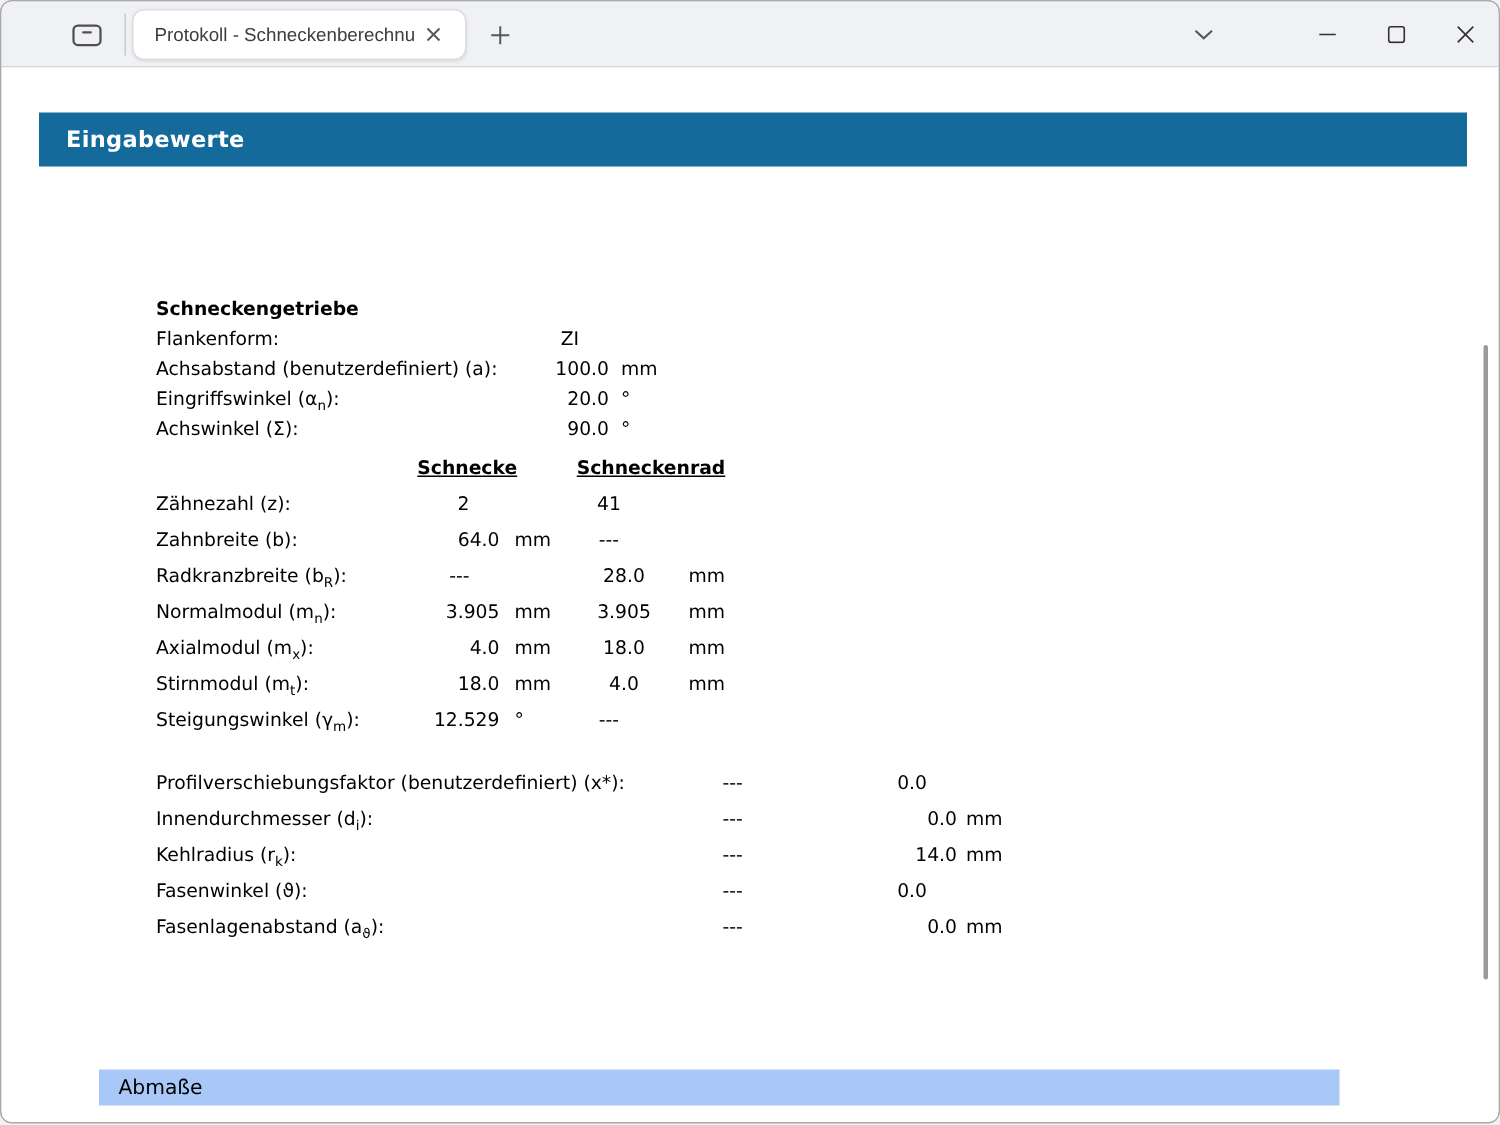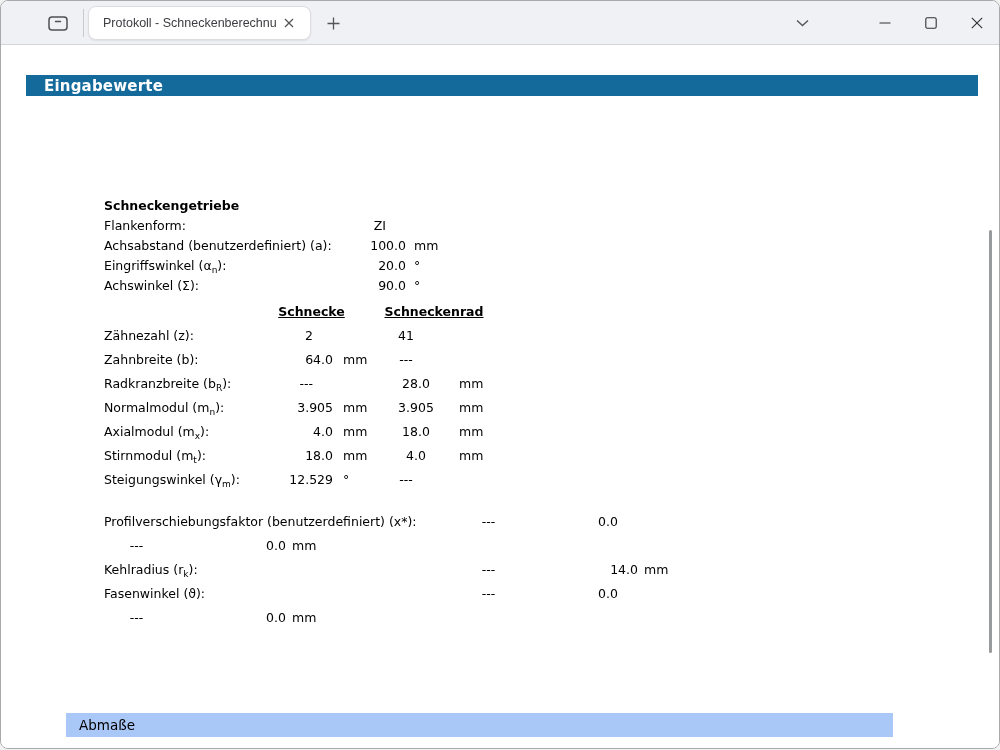--- a/index.html
+++ b/index.html
@@ -39,21 +39,21 @@
   .menu-btn { left:779px; width:44px; }
   .min-btn { left:861px; width:45px; }
   .max-btn { left:907px; width:45px; }
   .close-btn { left:953px; width:46px; }
   .tb-btn svg, .tab-close svg { display:block; }
 
   
   .content { position:relative; width:998px; height:703px; background:#ffffff; }
 
   .h1band {
-    position:absolute; left:25px; top:30px; width:952px; height:21px;
+    position:absolute; left:25px; top:30px; width:952px; height:36px;
     background:#156a9c; color:#ffffff; display:flex; align-items:center;
     padding-left:18px; font-weight:bold; font-size:15px; letter-spacing:0.2px;
   }
   .band {
     position:absolute; left:65px; width:827px; height:24px;
     background:#a9c7f7; color:#000; display:flex; align-items:center;
     padding-left:13px; font-size:13.5px;
   }
   .band-geo { top:109px; }
   .band-abm { top:668px; }
@@ -259,37 +259,39 @@
 
       <div class="extrablock">
 
         <div class="xrow">
           <span class="xlabel">Profilverschiebungsfaktor (benutzerdefiniert) (x*):</span>
           <span class="dash">---</span>
           <span class="xval val nounit">0.0</span>
           <span class="xu u"></span>
         </div>
         <div class="xrow">
+          <span class="xlabel">Innendurchmesser (d<sub>i</sub>):</span>
           <span class="dash">---</span>
           <span class="xval val">0.0</span>
           <span class="xu u">mm</span>
         </div>
         <div class="xrow">
           <span class="xlabel">Kehlradius (r<sub>k</sub>):</span>
           <span class="dash">---</span>
           <span class="xval val">14.0</span>
           <span class="xu u">mm</span>
         </div>
         <div class="xrow">
           <span class="xlabel">Fasenwinkel (ϑ):</span>
           <span class="dash">---</span>
           <span class="xval val nounit">0.0</span>
           <span class="xu u"></span>
         </div>
         <div class="xrow">
+          <span class="xlabel">Fasenlagenabstand (a<sub>ϑ</sub>):</span>
           <span class="dash">---</span>
           <span class="xval val">0.0</span>
           <span class="xu u">mm</span>
         </div>
       </div>
     </div>
 
     <div class="band band-abm">
       <span>Abmaße</span>
     </div>

